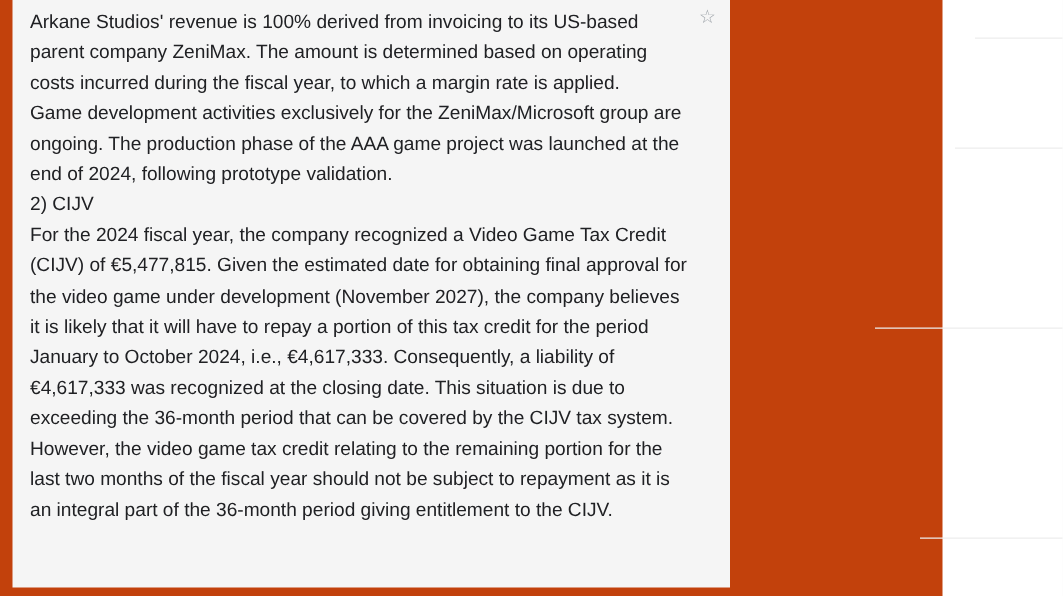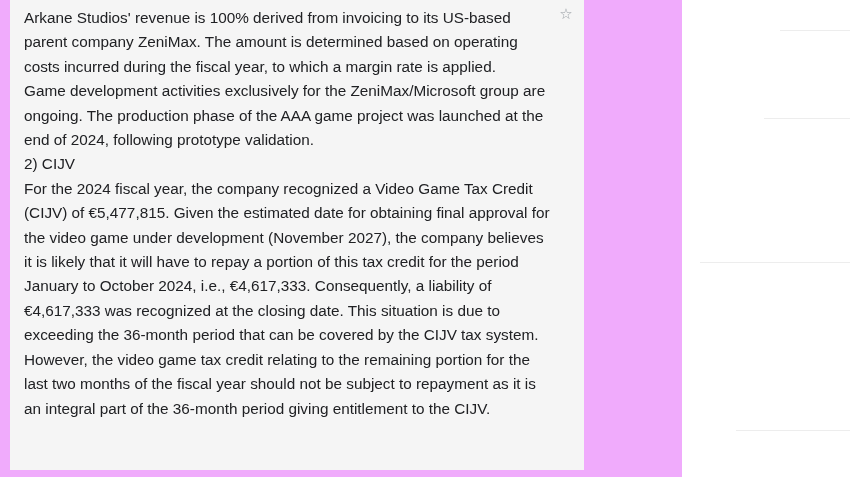--- a/index.html
+++ b/index.html
@@ -8,23 +8,23 @@
     background: #ffffff;
   }
   body {
     width: 850px;
     height: 477px;
     overflow: hidden;
     font-family: "Liberation Sans", sans-serif;
   }
   #page {
     position: relative;
-    width: 682px;
+    width: 754px;
     height: 477px;
-    background: #f0abfc;
+    background: #c2410c;
   }
   
   .seam {
     position: absolute;
     background: #ededed;
   }
   .seam.s1 { left: 764px; top: 118px;  width: 86px; height: 1px; }
   .seam.s2 { left: 700px; top: 262px;  width: 150px; height: 1px; }
   .seam.s3 { left: 736px; top: 430px;  width: 114px; height: 1px; }
   .seam.s4 { left: 780px; top: 30px;   width: 70px;  height: 1px; }

